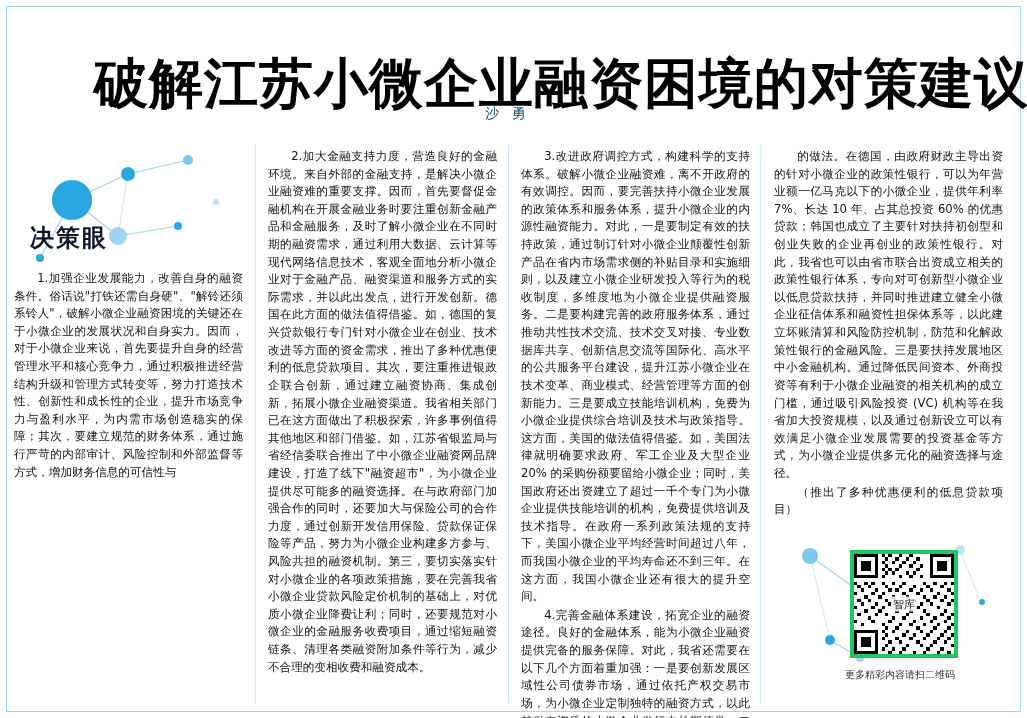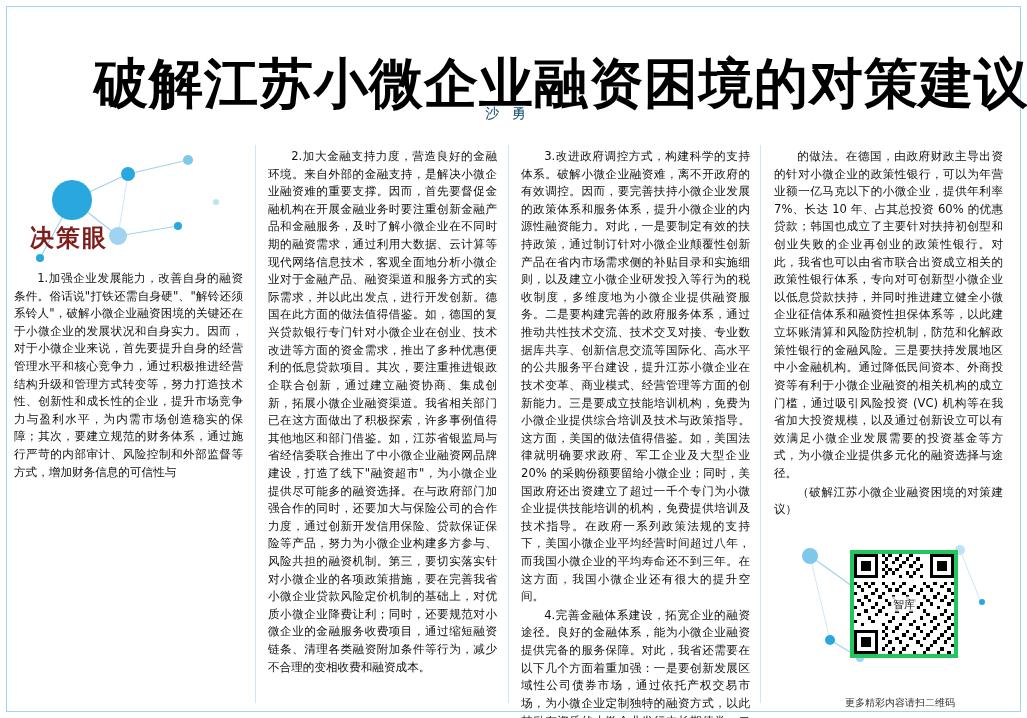--- a/index.html
+++ b/index.html
@@ -96,21 +96,21 @@
     top: 140px;
     width: 240px;
     height: 130px;
   }
   #logoText {
     position: absolute;
     left: 30px;
     top: 222px;
     font-size: 24px;
     font-weight: bold;
-    color: #7f1d1d;
+    color: #0f172a;
     letter-spacing: 2px;
     text-align: right;
   }
   
   #qrblock {
     position: absolute;
     left: 800px;
     top: 540px;
     width: 200px;
     height: 160px;
@@ -126,21 +126,20 @@
     box-sizing: border-box;
   }
   #qrcaption {
     position: absolute;
     left: 0;
     top: 128px;
     width: 200px;
     text-align: center;
     font-size: 10px;
     color: #333333;
-    margin-top: 28px;
   }
   .qrlabel {
     position: absolute;
     left: 50%;
     top: 50%;
     transform: translate(-50%, -50%);
     font-size: 11px;
     color: #1a1a1a;
     background: rgba(255,255,255,0.85);
     padding: 0 2px;
@@ -187,21 +186,21 @@
     <p>2.加大金融支持力度，营造良好的金融环境。来自外部的金融支持，是解决小微企业融资难的重要支撑。因而，首先要督促金融机构在开展金融业务时要注重创新金融产品和金融服务，及时了解小微企业在不同时期的融资需求，通过利用大数据、云计算等现代网络信息技术，客观全面地分析小微企业对于金融产品、融资渠道和服务方式的实际需求，并以此出发点，进行开发创新。德国在此方面的做法值得借鉴。如，德国的复兴贷款银行专门针对小微企业在创业、技术改进等方面的资金需求，推出了多种优惠便利的低息贷款项目。其次，要注重推进银政企联合创新，通过建立融资协商、集成创新，拓展小微企业融资渠道。我省相关部门已在这方面做出了积极探索，许多事例值得其他地区和部门借鉴。如，江苏省银监局与省经信委联合推出了中小微企业融资网品牌建设，打造了线下"融资超市"，为小微企业提供尽可能多的融资选择。在与政府部门加强合作的同时，还要加大与保险公司的合作力度，通过创新开发信用保险、贷款保证保险等产品，努力为小微企业构建多方参与、风险共担的融资机制。第三，要切实落实针对小微企业的各项政策措施，要在完善我省小微企业贷款风险定价机制的基础上，对优质小微企业降费让利；同时，还要规范对小微企业的金融服务收费项目，通过缩短融资链条、清理各类融资附加条件等行为，减少不合理的变相收费和融资成本。</p>
   </div>
 
   <div class="col" id="col3">
     <p>3.改进政府调控方式，构建科学的支持体系。破解小微企业融资难，离不开政府的有效调控。因而，要完善扶持小微企业发展的政策体系和服务体系，提升小微企业的内源性融资能力。对此，一是要制定有效的扶持政策，通过制订针对小微企业颠覆性创新产品在省内市场需求侧的补贴目录和实施细则，以及建立小微企业研发投入等行为的税收制度，多维度地为小微企业提供融资服务。二是要构建完善的政府服务体系，通过推动共性技术交流、技术交叉对接、专业数据库共享、创新信息交流等国际化、高水平的公共服务平台建设，提升江苏小微企业在技术变革、商业模式、经营管理等方面的创新能力。三是要成立技能培训机构，免费为小微企业提供综合培训及技术与政策指导。这方面，美国的做法值得借鉴。如，美国法律就明确要求政府、军工企业及大型企业 20% 的采购份额要留给小微企业；同时，美国政府还出资建立了超过一千个专门为小微企业提供技能培训的机构，免费提供培训及技术指导。在政府一系列政策法规的支持下，美国小微企业平均经营时间超过八年，而我国小微企业的平均寿命还不到三年。在这方面，我国小微企业还有很大的提升空间。</p>
     <p>4.完善金融体系建设，拓宽企业的融资途径。良好的金融体系，能为小微企业融资提供完备的服务保障。对此，我省还需要在以下几个方面着重加强：一是要创新发展区域性公司债券市场，通过依托产权交易市场，为小微企业定制独特的融资方式，以此鼓励有资质的小微企业发行中长期债券。二是要构建非营利性、面向小微企业的政策性银行体系。这方面可以借鉴德国和韩国</p>
   </div>
 
   <div class="col" id="col4">
     <p>的做法。在德国，由政府财政主导出资的针对小微企业的政策性银行，可以为年营业额一亿马克以下的小微企业，提供年利率 7%、长达 10 年、占其总投资 60% 的优惠贷款；韩国也成立了主要针对扶持初创型和创业失败的企业再创业的政策性银行。对此，我省也可以由省市联合出资成立相关的政策性银行体系，专向对可创新型小微企业以低息贷款扶持，并同时推进建立健全小微企业征信体系和融资性担保体系等，以此建立坏账清算和风险防控机制，防范和化解政策性银行的金融风险。三是要扶持发展地区中小金融机构。通过降低民间资本、外商投资等有利于小微企业融资的相关机构的成立门槛，通过吸引风险投资 (VC) 机构等在我省加大投资规模，以及通过创新设立可以有效满足小微企业发展需要的投资基金等方式，为小微企业提供多元化的融资选择与途径。</p>
-    <p>（破解江苏小微企业融资困境的对策建议）</p>
+    <p>（推出了多种优惠便利的低息贷款项目）</p>
   </div>
 
   <div id="qrblock">
     <svg width="200" height="130" viewBox="0 0 200 130" xmlns="http://www.w3.org/2000/svg" style="position:absolute;left:0;top:0;">
       <line x1="10" y1="16" x2="52" y2="46" stroke="#9fd3ef" stroke-width="1.2"></line>
       <line x1="10" y1="16" x2="30" y2="100" stroke="#cfe7f5" stroke-width="1"></line>
       <line x1="30" y1="100" x2="60" y2="118" stroke="#9fd3ef" stroke-width="1.2"></line>
       <line x1="160" y1="10" x2="180" y2="60" stroke="#cfe7f5" stroke-width="1"></line>
       <circle cx="10" cy="16" r="8" fill="#7ec8ec"></circle>
       <circle cx="30" cy="100" r="5" fill="#29a8e0"></circle>

